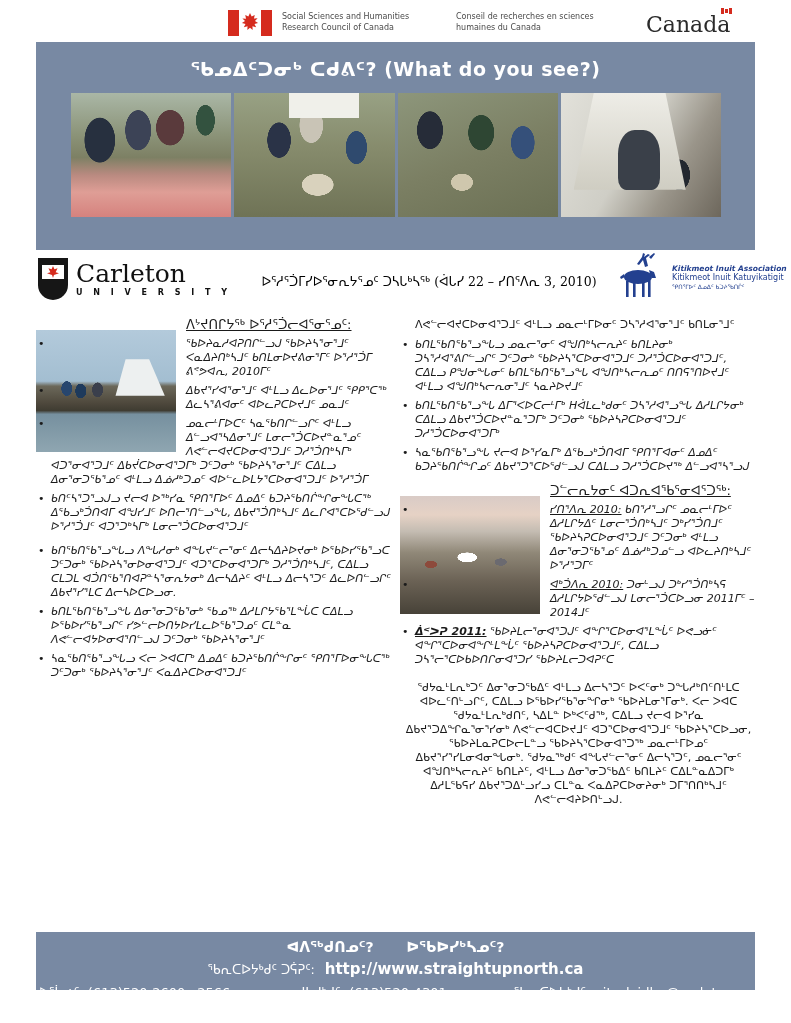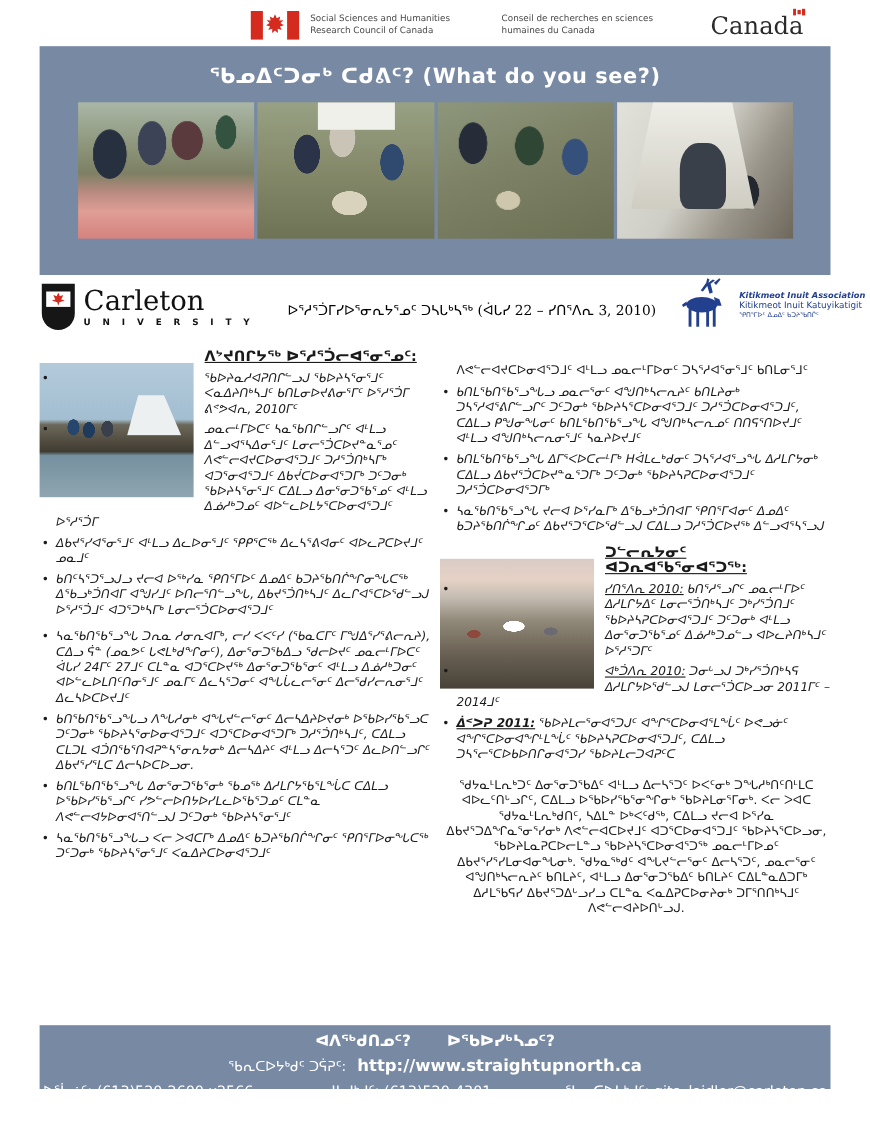--- a/index.html
+++ b/index.html
@@ -65,22 +65,22 @@
       font-family:"DejaVu Serif","DejaVu Sans", serif; }
   .kia { position:absolute; left:616px; top:2px; display:flex; align-items:center; }
   .kia svg { flex:0 0 auto; }
   .kia-text { margin-left:4px; color:#23408f; }
   .kia-text .l1 { font-size:7.5px; font-weight:bold; font-style:italic; line-height:9px; }
   .kia-text .l2 { font-size:8px; line-height:10px; }
   .kia-text .l3 { font-size:6px; line-height:8px; }
   
   .col { position:absolute; top:318px; width:357px; font-size:11px; line-height:14px; }
   .col.left { left:36px; }
-  .col.right { left:400px;margin-top:12px; }
-  .sec-heading { font-size:13px; font-weight:bold; text-decoration:underline; margin:0 0 5px 0; }
+  .col.right { left:400px; }
+  .sec-heading { font-size:13px; font-weight:normal; text-decoration:underline; margin:0 0 5px 0; }
   .blist { margin:0 0 10px 0; padding:0; list-style:none;font-style:italic; }
   .blist li { position:relative; padding-left:15px; margin-bottom:5px; }
   .blist li::before { content:"\2022"; position:absolute; left:2px; top:0; }
   .float-photo { float:left; margin:12px 10px 6px 0; position:relative; overflow:hidden; }
   .photo-camp { width:140px; height:122px; background:
       radial-gradient(ellipse 9px 12px at 22% 48%, #27466e 60%, rgba(0,0,0,0) 62%),
       radial-gradient(ellipse 9px 12px at 32% 50%, #1e3a5c 60%, rgba(0,0,0,0) 62%),
       radial-gradient(ellipse 9px 12px at 44% 49%, #3a3f4c 60%, rgba(0,0,0,0) 62%),
       linear-gradient(180deg,#b3cadb 0%, #a3bed1 42%, #6b685a 46%, #4e483c 60%, #3f3c32 66%, #76909f 69%, #8fa6b1 100%); }
   .photo-camp .tent { position:absolute; left:52%; top:24%; width:40%; height:30%; background:#edf0f0; clip-path:polygon(12% 100%, 30% 0, 72% 0, 100% 100%); }
@@ -173,26 +173,25 @@
   </div>
 </div>
 
 <div class="col left">
   <div class="float-photo photo-camp">
       <div class="tent"></div>
     </div>
   <h2 class="sec-heading">ᐱᔾᔪᑎᒋᔭᖅ ᐅᕐᓱᕐᑑᓕᐊᕐᓂᕐᓄᑦ:</h2>
   <ul class="blist">
     <li>ᖃᐅᔨᓇᓱᐊᕈᑎᒋᓪᓗᒍ ᖃᐅᔨᓴᕐᓂᕐᒧᑦ ᐸᓇᐃᔨᑎᒃᓴᒧᑦ ᑲᑎᒪᓂᐅᔪᕕᓂᕐᒥᑦ ᐅᕐᓱᕐᑑᒥ ᕕᕝᕗᐊᕆ, 2010ᒥᑦ</li>
+    <li>ᐃᑲᔪᕐᓯᐊᕐᓂᕐᒧᑦ ᐊᒻᒪᓗ ᐃᓚᐅᓂᕐᒧᑦ ᕿᑭᕐᑕᖅ ᐃᓚᓴᕐᕕᐊᓂᑦ ᐊᐅᓚᕈᑕᐅᔪᒧᑦ ᓄᓇᒧᑦ</li>
     <li>ᓄᓇᓕᒻᒥᐅᑕᑦ ᓴᓇᖃᑎᒋᓪᓗᒋᑦ ᐊᒻᒪᓗ ᐃᓪᓗᐊᕐᓴᐃᓂᕐᒧᑦ ᒪᓂᓕᕐᑑᑕᐅᔪᓐᓇᕐᓄᑦ ᐱᕙᓪᓕᐊᔪᑕᐅᓂᐊᕐᑐᒧᑦ ᑐᓱᕐᑑᑎᒃᓴᒥᒃ ᐊᑐᕐᓂᐊᕐᑐᒧᑦ ᐃᑲᔫᑕᐅᓂᐊᕐᑐᒥᒃ ᑐᑦᑐᓂᒃ ᖃᐅᔨᓴᕐᓂᕐᒧᑦ ᑕᐃᒪᓗ ᐃᓂᕐᓂᑐᖃᕐᓄᑦ ᐊᒻᒪᓗ ᐃᓅᓱᒃᑐᓄᑦ ᐊᐅᓪᓚᐅᒪᔭᕐᑕᐅᓂᐊᕐᑐᒧᑦ ᐅᕐᓱᕐᑑᒥ</li>
-    <li>ᐃᑲᔪᕐᓯᐊᕐᓂᕐᒧᑦ ᐊᒻᒪᓗ ᐃᓚᐅᓂᕐᒧᑦ ᕿᑭᕐᑕᖅ ᐃᓚᓴᕐᕕᐊᓂᑦ ᐊᐅᓚᕈᑕᐅᔪᒧᑦ ᓄᓇᒧᑦ</li>
     <li>ᑲᑎᑦᓴᕐᑐᕐᓗᒍᓗ ᔪᓕᐊ ᐅᖅᓯᓇ ᕿᑎᕐᒥᐅᑦ ᐃᓄᐃᑦ ᑲᑐᔨᖃᑎᒌᖏᓂᖓᑕᖅ ᐃᖃᓗᒃᑑᑎᐊᒥ ᐊᖑᓯᒧᑦ ᐅᑎᓕᕐᑎᓪᓗᖓ, ᐃᑲᔪᕐᑑᑎᒃᓴᒧᑦ ᐃᓚᒋᐊᕐᑕᐅᖁᓪᓗᒍ ᐅᕐᓱᕐᑑᒧᑦ ᐊᑐᕐᑐᒃᓴᒥᒃ ᒪᓂᓕᕐᑑᑕᐅᓂᐊᕐᑐᒧᑦ</li>
   </ul>
   <ul class="blist">
-    <li>ᓴᓇᖃᑎᖃᕐᓗᖓ ᑐᕆᓇ ᓱᓂᕆᐊᒥᒃ, ᓕᓯ ᐸᐸᑦᓯ (ᖃᓇᑕᒥᑦ ᒥᖑᐃᕐᓯᕐᕕᓕᕆᔨ), ᑕᐃᓗ ᕌᓐ (ᓄᓇᕗᑦ ᒐᕙᒪᒃᑯᖏᓂᑦ), ᐃᓂᕐᓂᑐᖃᐃᓗ ᖁᓕᐅᔪᑦ ᓄᓇᓕᒻᒥᐅᑕᑦ ᐋᒐᓯ 24ᒥᑦ 27ᒧᑦ ᑕᒪᓐᓇ ᐊᑐᕐᑕᐅᔪᖅ ᐃᓂᕐᓂᑐᖃᕐᓂᑦ ᐊᒻᒪᓗ ᐃᓅᓱᒃᑐᓂᑦ ᐊᐅᓪᓚᐅᒪᑎᑦᑎᓂᕐᒧᑦ ᓄᓇᒥᑦ ᐃᓚᓴᕐᑐᓂᑦ ᐊᖓᒑᓚᓕᕐᓂᑦ ᐃᓕᖁᓯᓕᕆᓂᕐᒧᑦ ᐃᓚᓴᐅᑕᐅᔪᒧᑦ</li>
     <li>ᑲᑎᖃᑎᖃᕐᓗᖓᓗ ᐱᖓᓱᓂᒃ ᐊᖓᔪᓪᓕᕐᓂᑦ ᐃᓕᓴᐃᔨᐅᔪᓂᒃ ᐅᖃᐅᓯᖃᕐᓗᑕ ᑐᑦᑐᓂᒃ ᖃᐅᔨᓴᕐᓂᐅᓂᐊᕐᑐᒧᑦ ᐊᑐᕐᑕᐅᓂᐊᕐᑐᒥᒃ ᑐᓱᕐᑑᑎᒃᓴᒧᑦ, ᑕᐃᒪᓗ ᑕᒪᑐᒪ ᐊᑑᑎᖃᕐᑎᐊᕈᓐᓴᕐᓂᕆᔭᓂᒃ ᐃᓕᓴᐃᔨᑦ ᐊᒻᒪᓗ ᐃᓕᓴᕐᑐᑦ ᐃᓚᐅᑎᓪᓗᒋᑦ ᐃᑲᔪᕐᓯᕐᒪᑕ ᐃᓕᓴᐅᑕᐅᓗᓂ.</li>
     <li>ᑲᑎᒪᖃᑎᖃᕐᓗᖓ ᐃᓂᕐᓂᑐᖃᕐᓂᒃ ᖃᓄᖅ ᐃᓱᒪᒋᔭᖃᕐᒪᖔᑕ ᑕᐃᒪᓗ ᐅᖃᐅᓯᖃᕐᓗᒋᑦ ᓯᕗᓪᓕᐅᑎᔭᐅᓯᒪᓚᐅᖃᕐᑐᓄᑦ ᑕᒪᓐᓇ ᐱᕙᓪᓕᐊᔭᐅᓂᐊᕐᑎᓪᓗᒍ ᑐᑦᑐᓂᒃ ᖃᐅᔨᓴᕐᓂᕐᒧᑦ</li>
     <li>ᓴᓇᖃᑎᖃᕐᓗᖓᓗ ᐸᓕ ᐳᐊᑕᒥᒃ ᐃᓄᐃᑦ ᑲᑐᔨᖃᑎᒌᖏᓂᑦ ᕿᑎᕐᒥᐅᓂᖓᑕᖅ ᑐᑦᑐᓂᒃ ᖃᐅᔨᓴᕐᓂᕐᒧᑦ ᐸᓇᐃᔨᑕᐅᓂᐊᕐᑐᒧᑦ</li>
   </ul>
 </div>
 
 <div class="col right">
   <p class="indent">ᐱᕙᓪᓕᐊᔪᑕᐅᓂᐊᕐᑐᒧᑦ ᐊᒻᒪᓗ ᓄᓇᓕᒻᒥᐅᓂᑦ ᑐᓴᕐᓱᐊᕐᓂᕐᒧᑦ ᑲᑎᒪᓂᕐᒧᑦ</p>
   <ul class="blist">
     <li>ᑲᑎᒪᖃᑎᖃᕐᓗᖓᓗ ᓄᓇᓕᕐᓂᑦ ᐊᖑᑎᒃᓴᓕᕆᔨᑦ ᑲᑎᒪᔨᓂᒃ ᑐᓴᕐᓱᐊᕐᕕᒋᓪᓗᒋᑦ ᑐᑦᑐᓂᒃ ᖃᐅᔨᓴᕐᑕᐅᓂᐊᕐᑐᒧᑦ ᑐᓱᕐᑑᑕᐅᓂᐊᕐᑐᒧᑦ, ᑕᐃᒪᓗ ᑭᖑᓂᖓᓂᑦ ᑲᑎᒪᖃᑎᖃᕐᓗᖓ ᐊᖑᑎᒃᓴᓕᕆᓄᑦ ᑎᑎᕋᕐᑎᐅᔪᒧᑦ ᐊᒻᒪᓗ ᐊᖑᑎᒃᓴᓕᕆᓂᕐᒧᑦ ᓴᓇᔨᐅᔪᒧᑦ</li>

